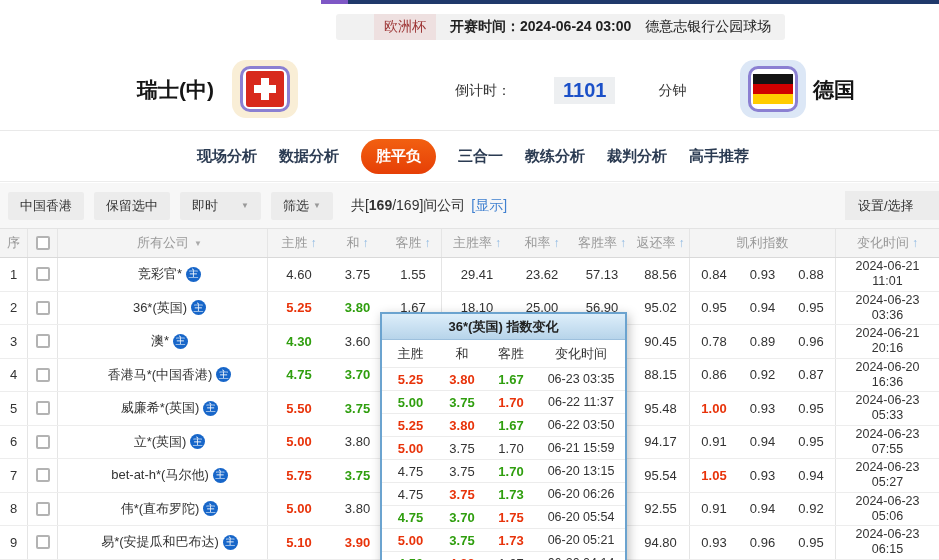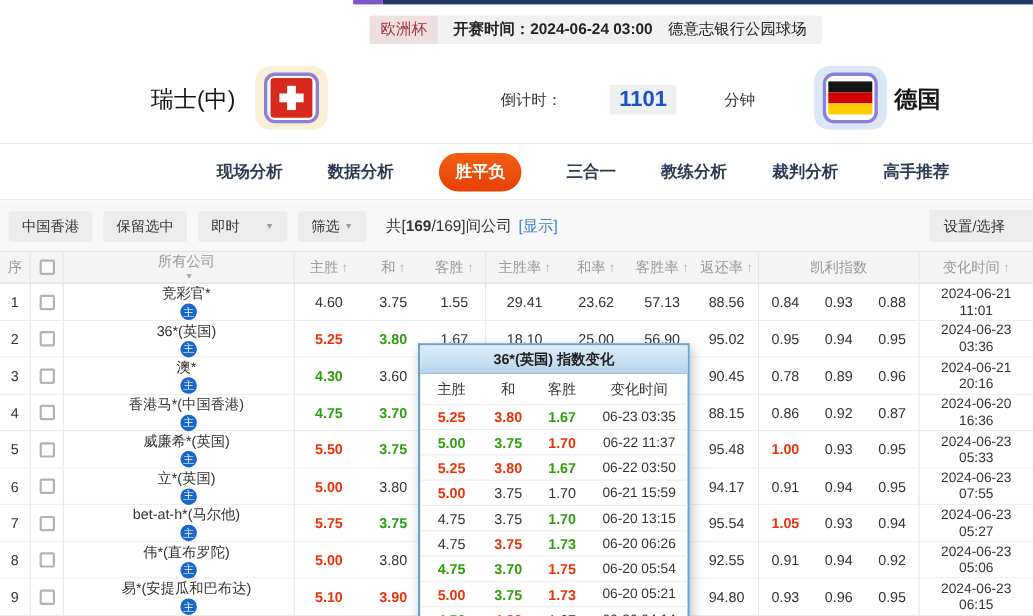--- a/index.html
+++ b/index.html
@@ -8,27 +8,27 @@
     position: relative; width: 939px; height: 560px; background: #fff;
     overflow: hidden; font-family: "Liberation Sans", "DejaVu Sans", sans-serif;
     color: #333; margin: 0 auto;
   }
   
   .bar-purple { position:absolute; left:321px; top:0; width:27px; height:4px; background:#7e57c5; }
   .bar-navy   { position:absolute; left:348px; top:0; width:591px; height:4px; background:#20396b; }
 
   
   .match-pill { position:absolute; left:336px; top:14px; height:26px; display:flex; align-items:stretch;
-    background:#f1f1f1; border-radius:3px; overflow:hidden; font-size:14px; white-space:nowrap; }
+    background:#f1f1f1; border-radius:3px; overflow:hidden; font-size:14px; white-space:nowrap;padding-left:38px; }
   .league { background:#eee0e0; color:#9c3333; display:flex; align-items:center; padding:0 10px; }
   .kickoff { font-weight:bold; color:#222; display:flex; align-items:center; padding:0 4px 0 14px; }
   .venue { display:flex; align-items:center; padding:0 14px 0 10px; color:#222;text-align:right; }
 
   
-  .team-home-name { position:absolute; left:137px; top:76px; font-size:21px; font-weight:normal; color:#151515; }
+  .team-home-name { position:absolute; left:137px; top:76px; font-size:21px; font-weight:bold; color:#151515; }
   .team-away-name { position:absolute; left:813px; top:76px; font-size:21px; font-weight:bold; color:#151515; }
   .flag-wrap { position:absolute; top:60px; width:66px; height:58px; border-radius:14px;
     display:flex; align-items:center; justify-content:center; }
   .flag-wrap.home { left:232px; background:#f9eed6; }
   .flag-wrap.away { left:740px; background:#dce7f6; }
   .flag-frame { width:50px; height:46px; background:#fff; border:3px solid #8b80d2; border-radius:10px;
     display:flex; align-items:center; justify-content:center; }
   .swiss { width:38px; height:36px; background:#d8291c; border-radius:3px; position:relative; }
   .swiss::before { content:""; position:absolute; left:15px; top:7px; width:8px; height:22px; background:#fff; }
   .swiss::after  { content:""; position:absolute; left:8px; top:14px; width:22px; height:8px; background:#fff; }
@@ -37,21 +37,21 @@
   .german .st2 { flex:1; background:#d00000; }
   .german .st3 { flex:1; background:#fc0; }
 
   .countdown { position:absolute; left:455px; top:77px; display:flex; align-items:center; font-size:14px; color:#333;gap:36px; }
   .countdown-value { margin:0 7px; background:#edeff1; padding:2px 9px; font-size:20px; font-weight:bold; color:#1b50c8; }
 
   .header-divider { position:absolute; top:130px; left:0; width:939px; height:1px; background:#e9e9e9; }
 
   
   .nav { position:absolute; top:131px; left:0; width:939px; height:51px; display:flex; align-items:center;
-    gap:41px; padding-left:197px; border-bottom:1px solid #ececec; background:#fff; }
+    gap:22px; padding-left:197px; border-bottom:1px solid #ececec; background:#fff; }
   .nav-tab { font-size:15px; font-weight:bold; color:#2b3b52; cursor:pointer; white-space:nowrap; }
   .nav-tab.active { background:linear-gradient(#f26011,#e63f06); color:#fff; padding:8px 15px; border-radius:18px; }
 
   
   .toolbar { position:absolute; top:183px; left:0; width:939px; height:45px; background:#f7f7f7;
     display:flex; align-items:center; font-size:13px; }
   .tb-btn { background:#ececec; border:none; color:#333; font-size:13px; height:28px; border-radius:2px;
     padding:0 12px; cursor:pointer; font-family:inherit; white-space:nowrap; }
   .tb-btn.w { display:inline-flex; align-items:center; justify-content:space-between; }
   .dd-arr { color:#999; font-size:8px; margin-left:8px; }
@@ -63,21 +63,21 @@
 
   
   .table { position:absolute; top:228px; left:0; width:939px; }
   .thead, .trow { display:grid;
     grid-template-columns:28px 30px 210px 62px 55px 57px 70px 60px 60px 58px 48px 49px 49px 103px; }
   .thead { height:30px; background:#f4f4f4; border-top:1px solid #e3e3e3; border-bottom:1px solid #d9d9d9;
     color:#999; font-size:13px; }
   .trow { height:33.5px; border-bottom:1px solid #ededed; background:#fff; font-size:13px; }
   .tc { display:flex; align-items:center; justify-content:center; height:100%; }
   .sr { border-right:1px solid #e5e5e5; }
-  .c-company { justify-content:flex-start; padding-left:14px;flex-direction:column; }
+  .c-company { justify-content:center; padding-left:14px; }
   .k-span { grid-column:11/14; }
   .arr { color:#8db8e2; margin-left:3px; font-size:12px; }
   .hd-dd { color:#aaa; font-size:8px; margin-left:5px; }
   .checkbox { width:14px; height:14px; border:2px solid #b3b3b3; border-radius:2px; background:#fff;
     display:inline-block; cursor:pointer; }
   .badge { display:inline-flex; align-items:center; justify-content:center; width:15px; height:15px;
     border-radius:50%; background:#1766c9; color:#fff; font-size:10px; margin-left:4px; flex:none; }
   .t-up { color:#e8330a; font-weight:bold; }
   .t-down { color:#2f9e0e; font-weight:bold; }
   .k-red { color:#e8330a; font-weight:bold; }

